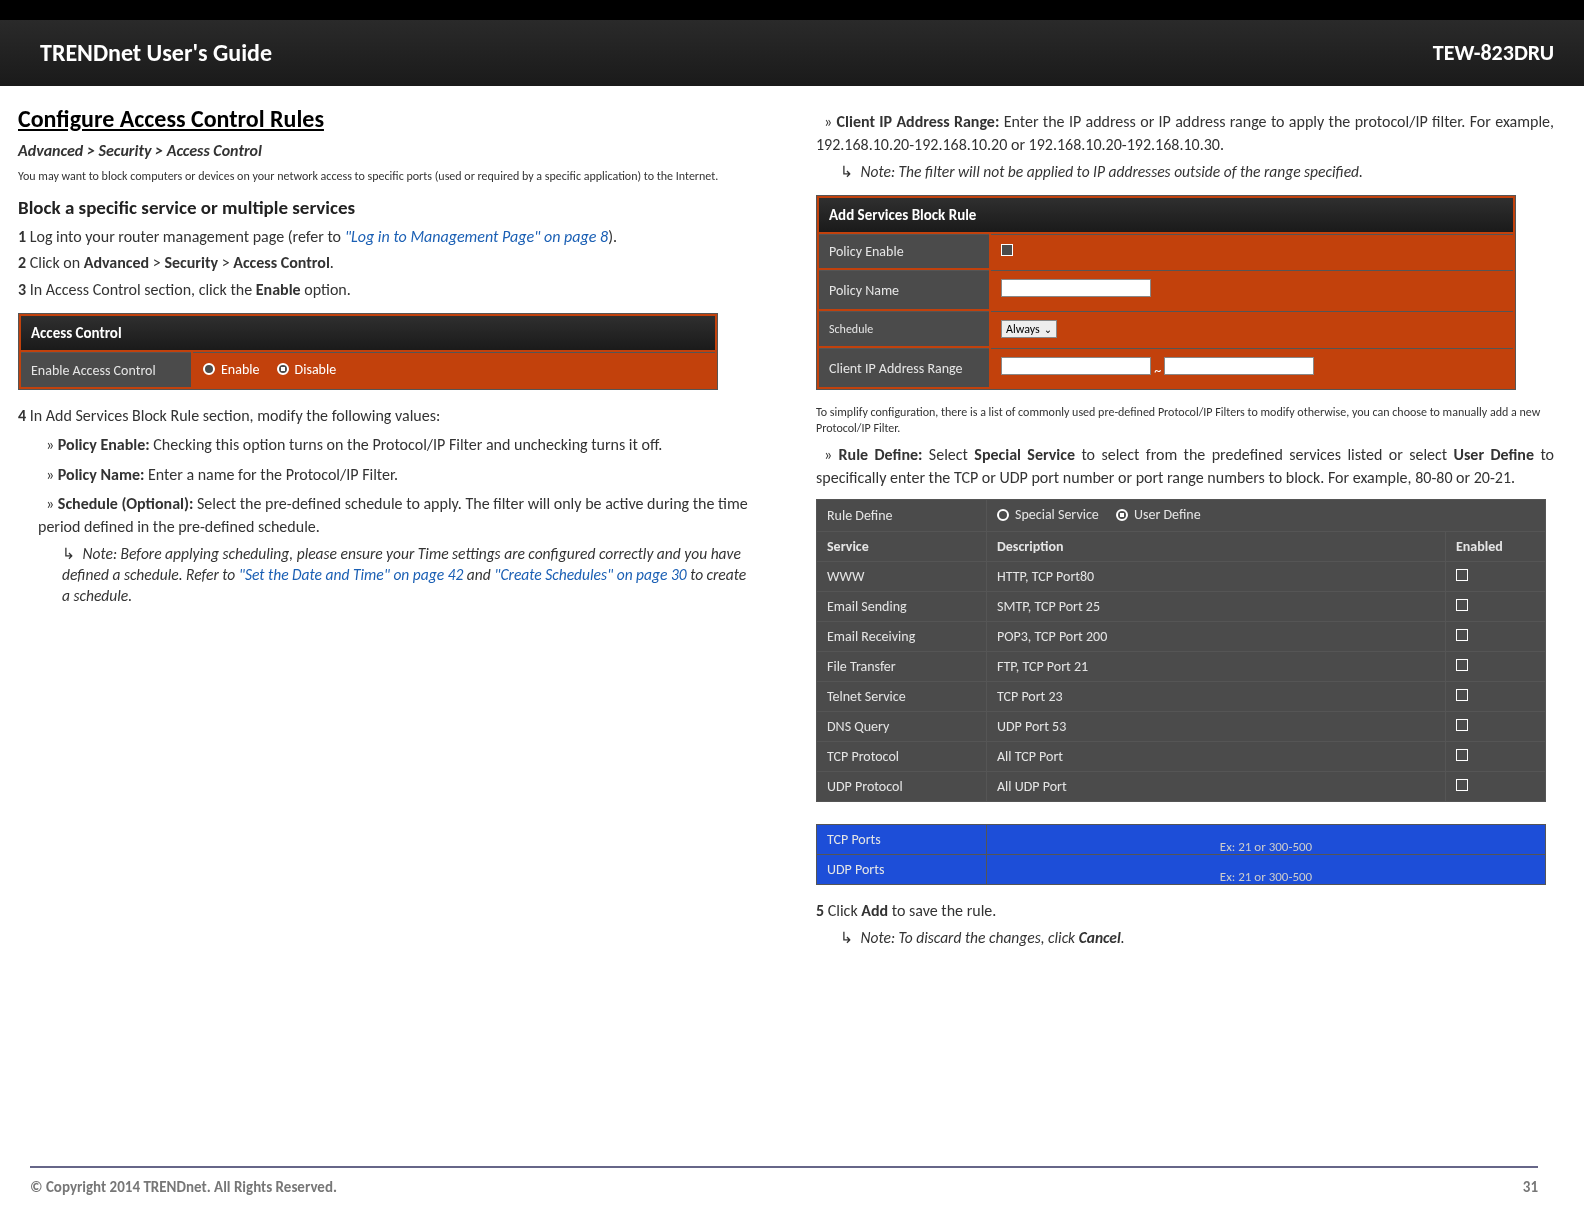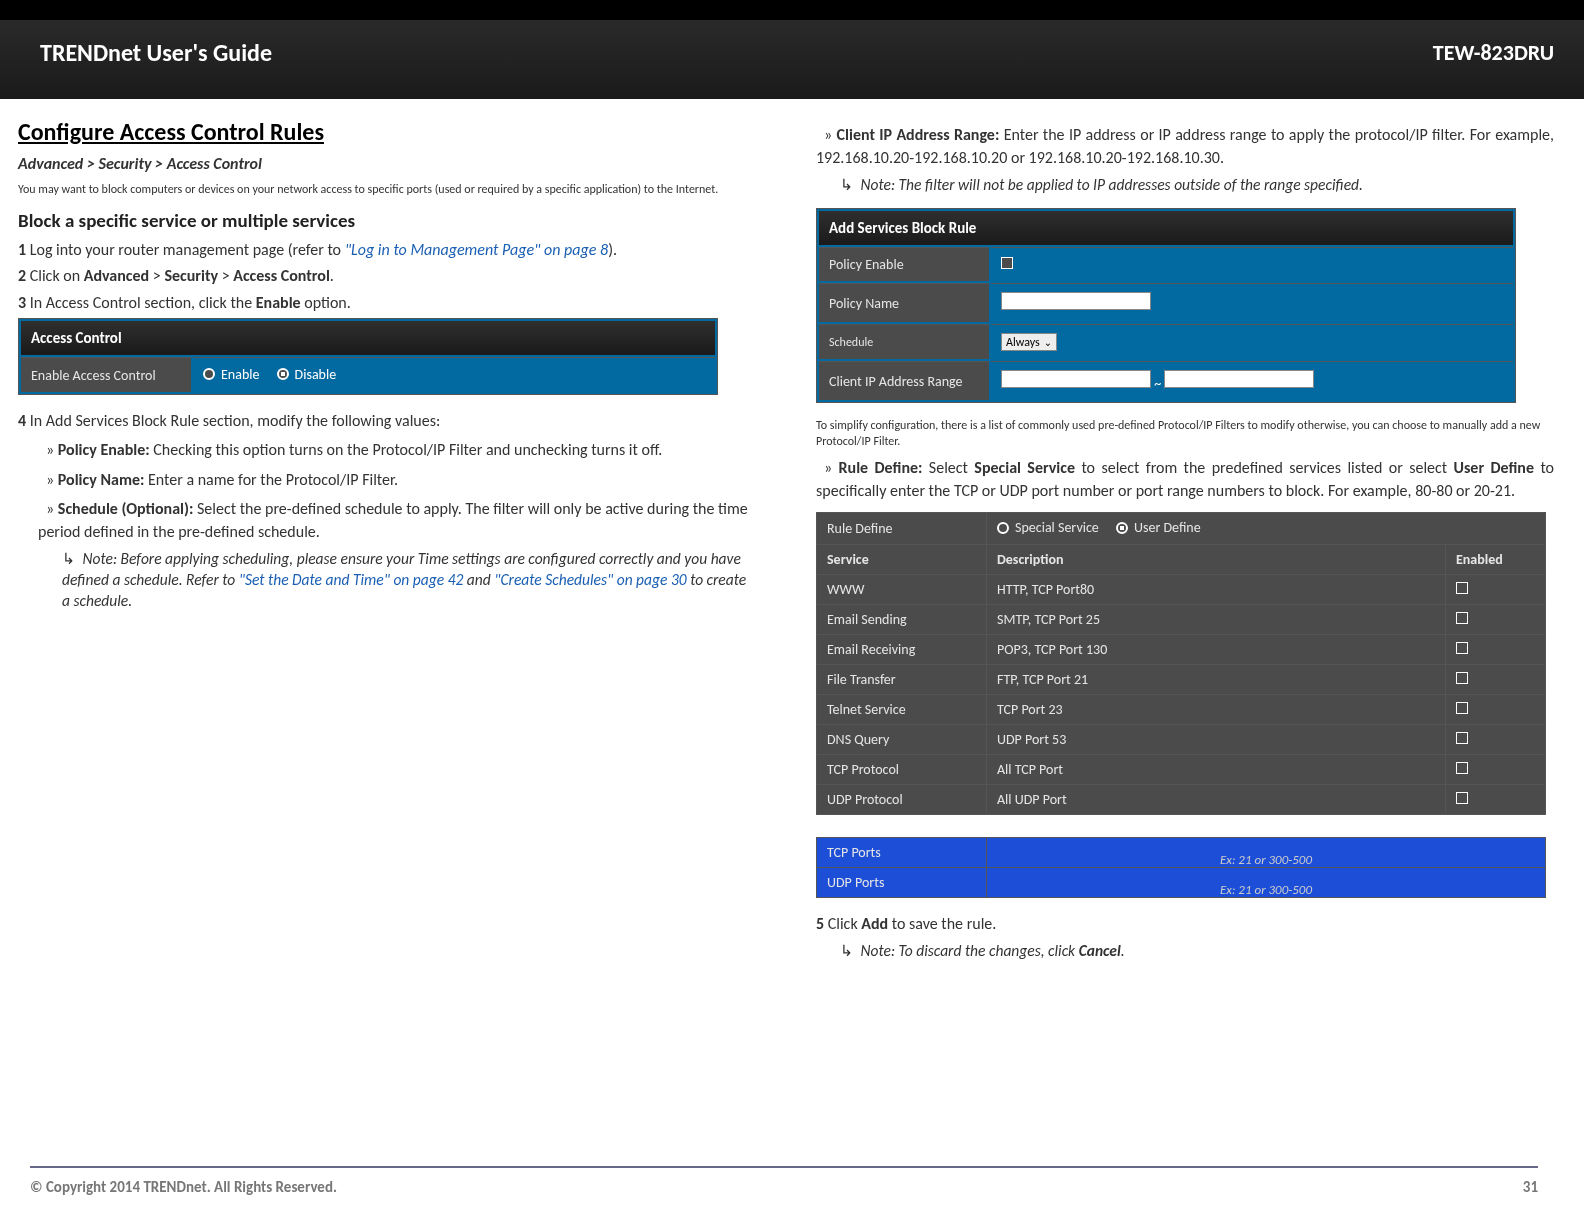--- a/index.html
+++ b/index.html
@@ -1,36 +1,36 @@
 <!DOCTYPE html>
 <html><head>
 <meta charset="utf-8">
 <style>
 * { box-sizing: border-box; margin: 0; padding: 0; }
 body { font-family: Calibri, Arial, sans-serif; width: 1584px; height: 1216px; background: #fff; color: #333; font-size: 16px; }
-.header { background: linear-gradient(#2a2a2a, #1a1a1a); color: #fff; padding: 18px 30px 32px 40px; display: flex; justify-content: space-between; align-items: center; border-top: 20px solid #000; }
+.header { background: linear-gradient(#2a2a2a, #1a1a1a); color: #fff; padding: 18px 30px 19px 40px; display: flex; justify-content: space-between; align-items: center; border-top: 20px solid #000; }
 .header .title { font-size: 24px; font-weight: bold; }
 .header .model { font-size: 22px; font-weight: bold; }
 .content { display: flex; padding: 18px 30px 0 18px; gap: 60px; }
 .col { flex: 1; }
 h1.section { font-size: 24px; font-weight: bold; text-decoration: underline; margin-bottom: 8px; color: #000; }
 .breadcrumb { font-style: italic; font-weight: bold; font-size: 16px; margin-bottom: 8px; }
 p { font-size: 12px; line-height: 1.35; margin-bottom: 12px; color: #333; }
 h2.subsection { font-size: 19px; font-weight: bold; margin: 10px 0 6px 0; color: #222; }
 .steps { font-size: 16px; line-height: 1.45; }
 .steps .step { margin-bottom: 3px; }
 .steps .num { font-weight: bold; }
 .link { color: #1a5fb4; font-style: italic; }
 .steps .sub { margin-left: 20px; margin-top: 6px; margin-bottom: 3px; }
 .bullet { margin-left: 8px; }
 .note { margin-left: 44px; font-style: italic; font-size: 15.5px; line-height: 1.35; margin-top: 6px; margin-bottom: 12px; }
 .note-icon { font-style: normal; margin-right: 4px; }
 b, strong { font-weight: bold; }
 
-.panel { border: 1px solid #555; margin: 4px 0 14px 0; background: #0369a1; color: #fff; font-size: 14px; width: 700px; }
+.panel { border: 1px solid #555; margin: 12px 0 14px 0; background: #c2410c; color: #fff; font-size: 14px; width: 700px; }
 .panel th.panel-head { background: linear-gradient(#2f2f2f, #1a1a1a); color: #fff; font-size: 15px; font-weight: bold; padding: 8px 10px; text-align: left; }
 .panel td { border-top: 1px solid #555; padding: 8px 10px; vertical-align: middle; }
 .panel .label { width: 170px; background: #4b4b4b; color: #e5e5e5; }
 .panel .label-small { width: 170px; background: #4b4b4b; color: #e5e5e5; font-size: 12px; }
 .radio { display: inline-flex; align-items: center; gap: 6px; margin-right: 14px; }
 .radio .dot { width: 12px; height: 12px; border: 2px solid #fff; border-radius: 50%; display: inline-block; background: #4b4b4b; }
 .radio.selected .dot { background: radial-gradient(#fff 40%, #4b4b4b 45%); }
 .cb { width: 12px; height: 12px; border: 1px solid #fff; display: inline-block; background: #4b4b4b; }
 .inp { background: #fff; border: 1px solid #888; height: 18px; display: inline-block; }
 .inp.w1 { width: 150px; }
@@ -44,21 +44,21 @@
 .svc-table { border: 1px solid #555; margin: 10px 0 0 0; background: #4b4b4b; color: #e5e5e5; width: 730px; border-collapse: collapse; font-size: 14px; }
 .svc-table th, .svc-table td { border: 1px solid #555; padding: 6px 10px; text-align: left; }
 .svc-table .hd { background: #4b4b4b; color: #e5e5e5; }
 .svc-table .enabled { width: 100px; text-align: left; }
 .svc-table .svc { width: 170px; }
 
 .port-table { border: 1px solid #555; margin: 22px 0 14px 0; background: #1d4ed8; color: #e5e5e5; width: 730px; border-collapse: collapse; font-size: 14px; }
 .port-table td { border: 1px solid #555; padding: 6px 10px; }
 .port-table .label { width: 170px; }
 .port-table .val { position: relative; }
-.port-table .ph { position: absolute; left: 50%; transform: translateX(-50%); font-style: italic; color: #ccc; font-size: 13px; }
+.port-table .ph { position: absolute; left: 50%; transform: translateX(-50%); color: #ccc; font-size: 13px; }
 </style>
 </head>
 <body>
 
 <div class="header">
   <span class="title">TRENDnet User's Guide</span>
   <span class="model">TEW-823DRU</span>
 </div>
 
 <div class="content">
@@ -169,21 +169,21 @@
             <td>HTTP, TCP Port80</td>
             <td class="enabled"><span class="cb"></span></td>
           </tr>
           <tr>
             <td class="svc">Email Sending</td>
             <td>SMTP, TCP Port 25</td>
             <td class="enabled"><span class="cb"></span></td>
           </tr>
           <tr>
             <td class="svc">Email Receiving</td>
-            <td>POP3, TCP Port 130</td>
+            <td>POP3, TCP Port 200</td>
             <td class="enabled"><span class="cb"></span></td>
           </tr>
           <tr>
             <td class="svc">File Transfer</td>
             <td>FTP, TCP Port 21</td>
             <td class="enabled"><span class="cb"></span></td>
           </tr>
           <tr>
             <td class="svc">Telnet Service</td>
             <td>TCP Port 23</td>

